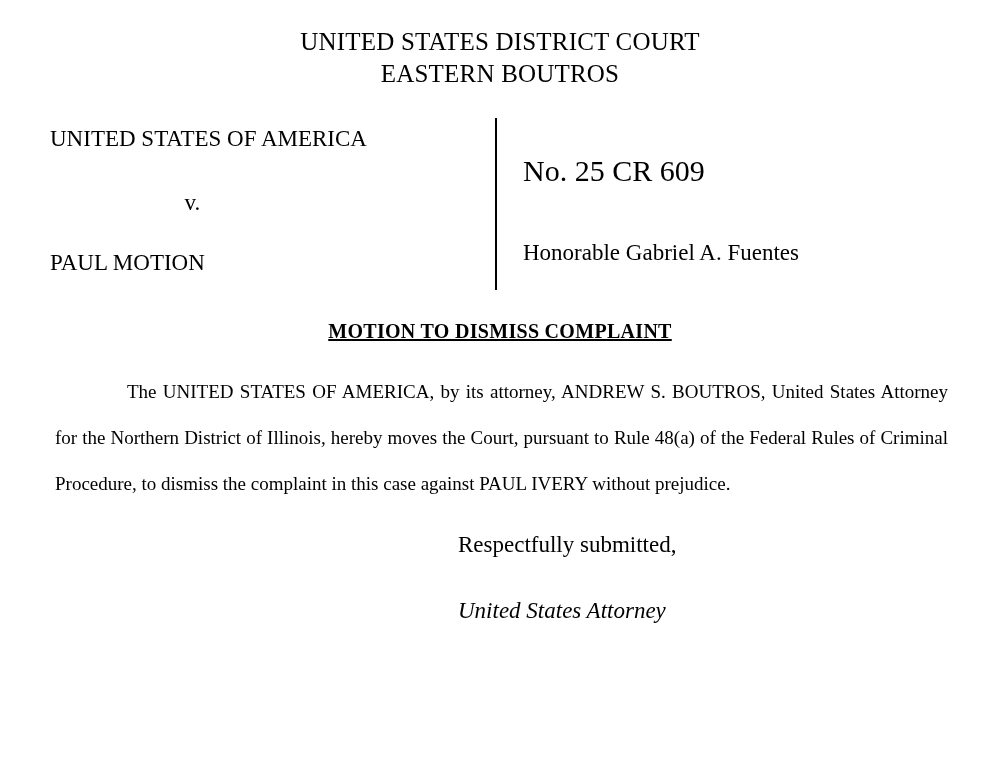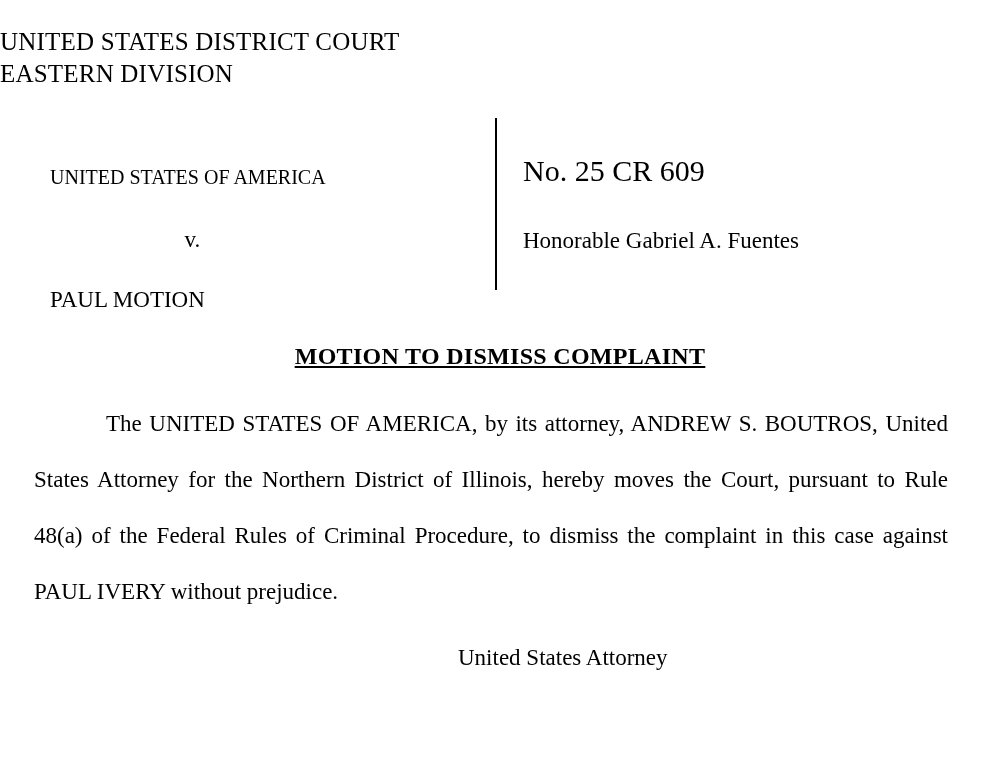--- a/index.html
+++ b/index.html
@@ -18,21 +18,21 @@
   .page {
     width: 1000px;
     height: 783px;
     position: relative;
     box-sizing: border-box;
     padding: 0;
   }
 
   
   .court-heading {
-    text-align: left;
+    text-align: center;
     margin-top: 26px;
     line-height: 1.28;
   }
   .court-heading .line {
     font-size: 25px;
     letter-spacing: 0.2px;
   }
 
   
   .caption {
@@ -53,59 +53,58 @@
     padding-top: 38px;
     padding-left: 26px;
   }
   .caption-divider {
     width: 0;
     border-left: 2px solid #000;
     height: 172px;
     margin-top: 2px;
   }
   .party-plaintiff {
-    font-size: 20px;
+    font-size: 23px;
     padding-left: 10px;
-    margin-top: 40px;
   }
   .party-v {
     font-size: 23px;
     text-align: center;
     margin-top: 38px;
     padding-right: 150px;
   }
   .party-defendant {
     font-size: 23px;
     padding-left: 10px;
     margin-top: 34px;
   }
   .case-no {
     font-size: 30px;
   }
   .judge {
     font-size: 23px;
-    margin-top: 40px;
+    margin-top: 52px;
   }
 
   
   .doc-title {
     text-align: center;
-    font-size: 24px;
+    font-size: 20px;
     font-weight: bold;
     text-decoration: underline;
     margin-top: 30px;
     letter-spacing: 0.3px;
   }
 
   
   .body-text {
     margin-top: 26px;
-    padding-left: 34px;
+    padding-left: 55px;
     padding-right: 52px;
-    font-size: 23px;
+    font-size: 19px;
     line-height: 2.43;
     text-align: justify;
     text-justify: inter-word;
     text-indent: 72px;
   }
 
   
   .signature {
     margin-top: 22px;
     padding-left: 458px;
@@ -114,47 +113,49 @@
   }
   .sig-resp {
     margin-bottom: 34px;
   }
   .sig-name {
     display: block;
   }
   .sig-role {
     display: block;
     margin-bottom: 28px;
+    font-style: italic;
   }
 </style>
 </head>
 <body>
 
 <div class="page">
 
   <div class="court-heading">
     <div class="line">UNITED STATES DISTRICT COURT</div>
-    <div class="line">EASTERN DIVISION</div>
+    <div class="line">EASTERN BOUTROS</div>
   </div>
 
   <div class="caption">
     <div class="caption-left">
       <div class="party-plaintiff">UNITED STATES OF AMERICA</div>
       <div class="party-v">v.</div>
       <div class="party-defendant">PAUL MOTION</div>
     </div>
     <div class="caption-divider"></div>
     <div class="caption-right">
       <div class="case-no">No. 25 CR 609</div>
       <div class="judge">Honorable Gabriel A. Fuentes</div>
     </div>
   </div>
 
   <div class="doc-title">MOTION TO DISMISS COMPLAINT</div>
 
   <div class="body-text">The UNITED STATES OF AMERICA, by its attorney, ANDREW S. BOUTROS, United States Attorney for the Northern District of Illinois, hereby moves the Court, pursuant to Rule 48(a) of the Federal Rules of Criminal Procedure, to dismiss the complaint in this case against PAUL IVERY without prejudice.</div>
 
   <div class="signature">
+    <div class="sig-resp">Respectfully submitted,</div>
     <span class="sig-role">United States Attorney</span>
 
   </div>
 
 </div>
 
 </body></html>

